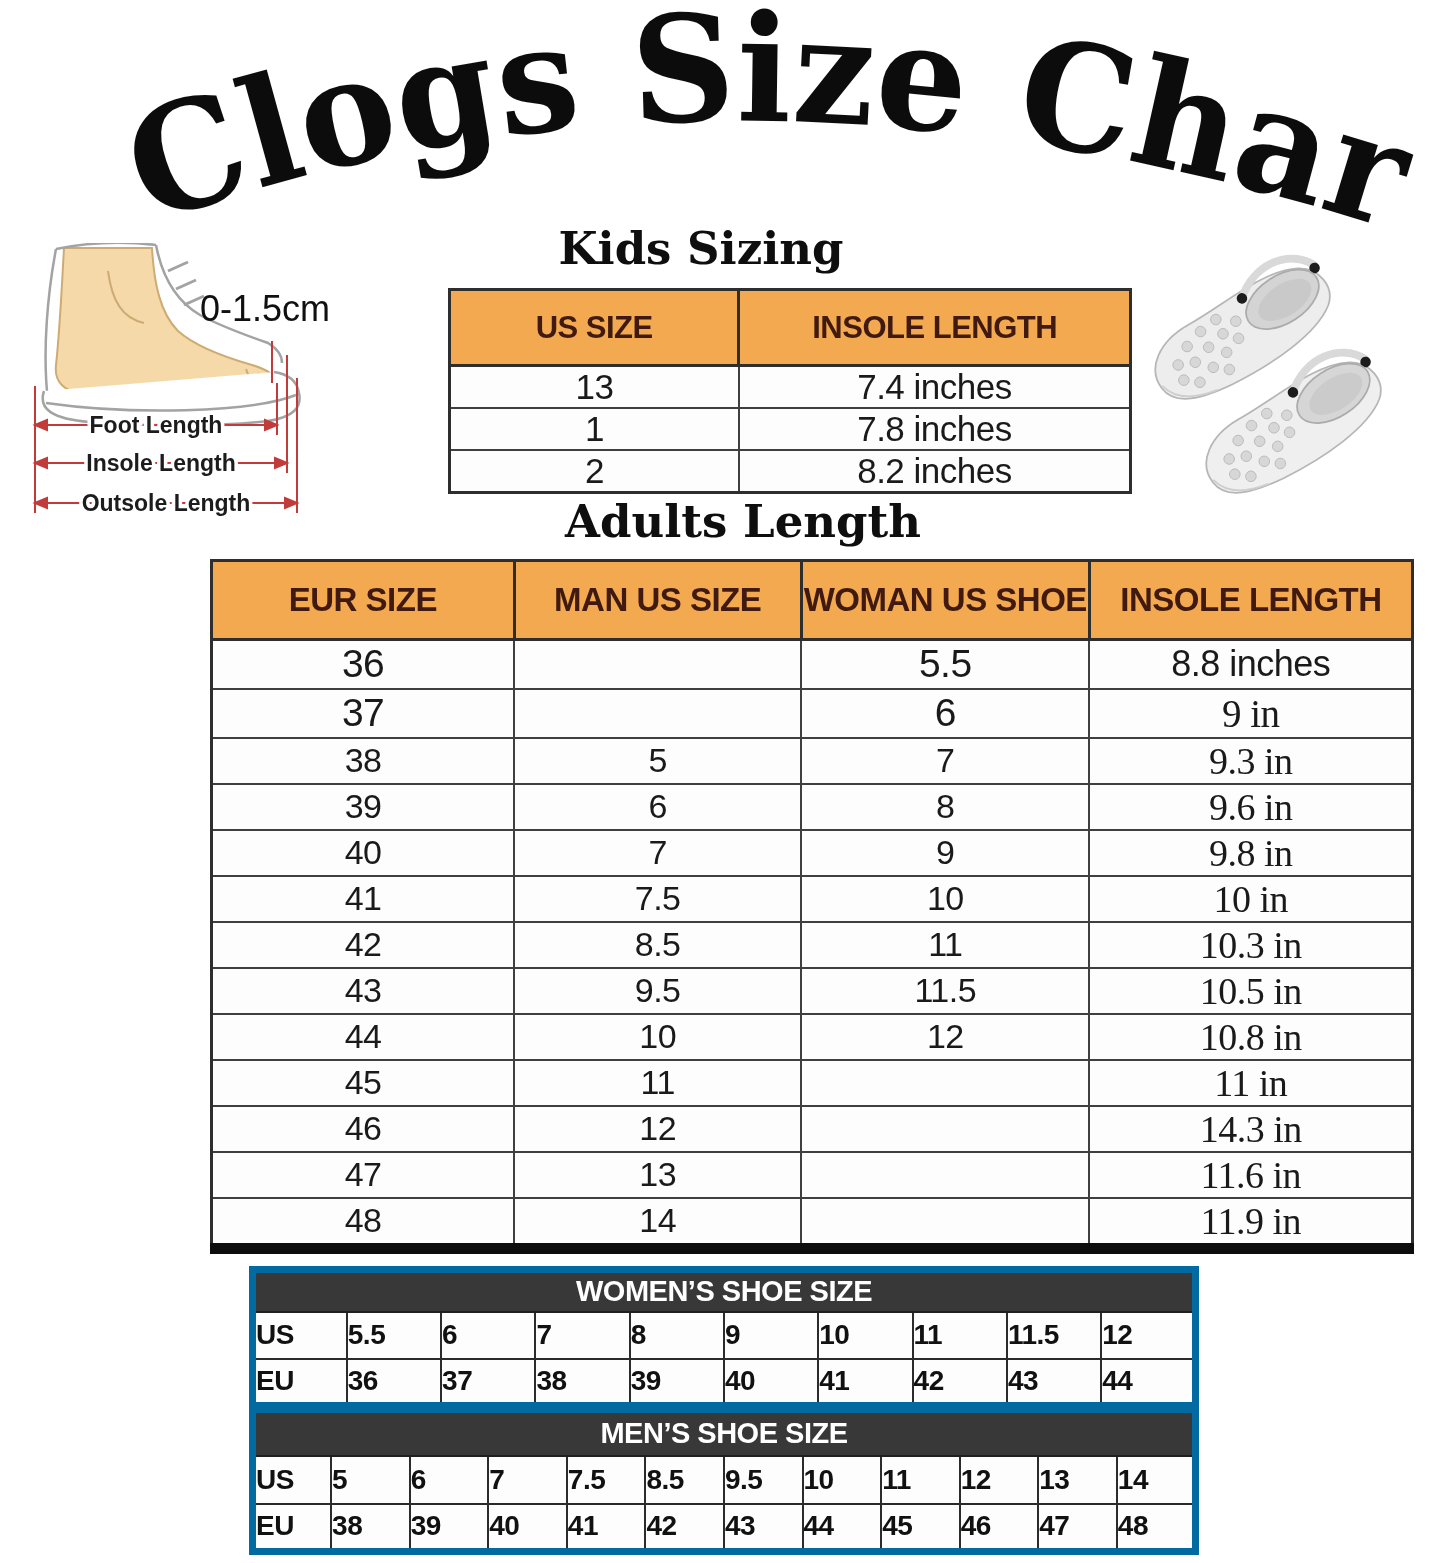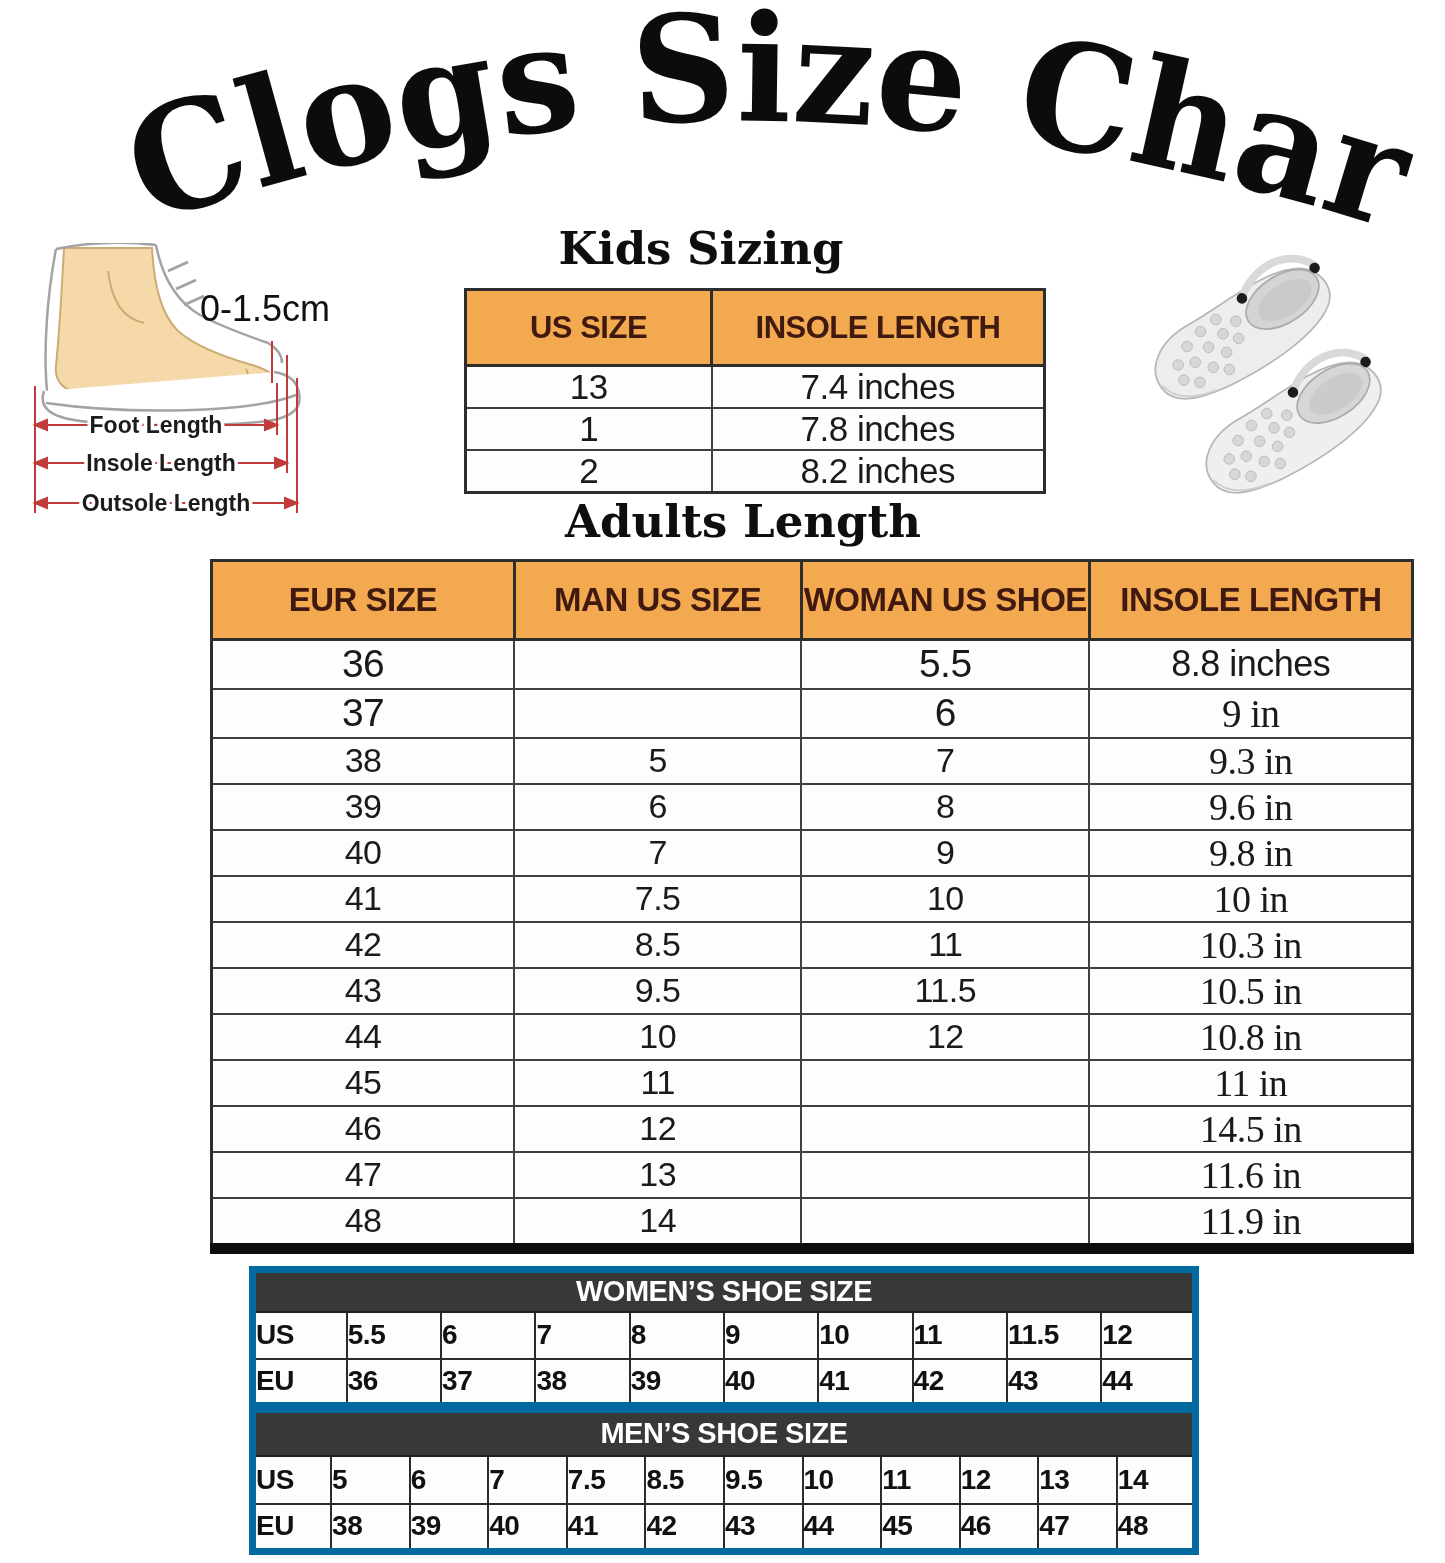--- a/index.html
+++ b/index.html
@@ -25,21 +25,21 @@
   .sizing-table th {
     background:var(--header-orange,#f2a94f);
     color:var(--header-text,#401a10);
     font-weight:bold; letter-spacing:-0.5px;
     border:3px solid #2e2e2e; text-align:center;
   }
   .sizing-table td {
     border:2px solid #3f3f3f; text-align:center;
     color:#1a1a1a; letter-spacing:-0.5px;
   }
-  #kids-table { left:464px; top:288px; width:582px; border:3px solid #2e2e2e; }
+  #kids-table { left:448px; top:288px; width:684px; border:3px solid #2e2e2e; }
   #kids-table th { height:76px; font-size:31px; }
   #kids-table td { height:40px; font-size:35px; }
 
   #adults-table { left:210px; top:559px; width:1204px; border:3px solid #2e2e2e; border-bottom:11px solid #0d0d0d; }
   #adults-table th { height:79px; font-size:33px; }
   #adults-table td { height:43px; font-size:34px; }
   #adults-table tbody tr:nth-child(-n+2) td { height:49px; font-size:39px; }
   #adults-table td:nth-child(4) { font-family:"Liberation Serif",serif; font-size:38px; }
   #adults-table tbody tr:first-child td:nth-child(4) { font-family:"Liberation Sans",sans-serif; font-size:36px; }
 
@@ -283,21 +283,21 @@
         <tr>
           <td>45</td>
           <td>11</td>
           <td></td>
           <td>11 in</td>
         </tr>
         <tr>
           <td>46</td>
           <td>12</td>
           <td></td>
-          <td>14.5 in</td>
+          <td>14.3 in</td>
         </tr>
         <tr>
           <td>47</td>
           <td>13</td>
           <td></td>
           <td>11.6 in</td>
         </tr>
         <tr>
           <td>48</td>
           <td>14</td>

